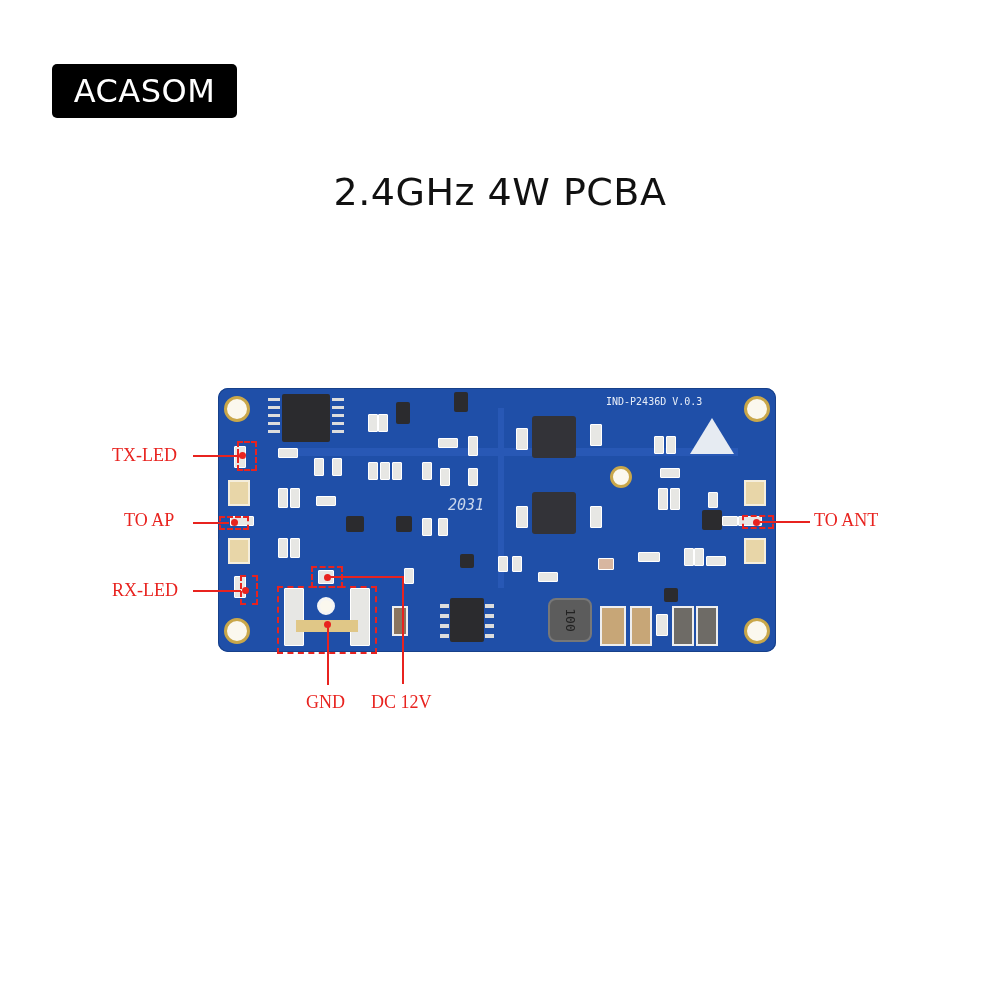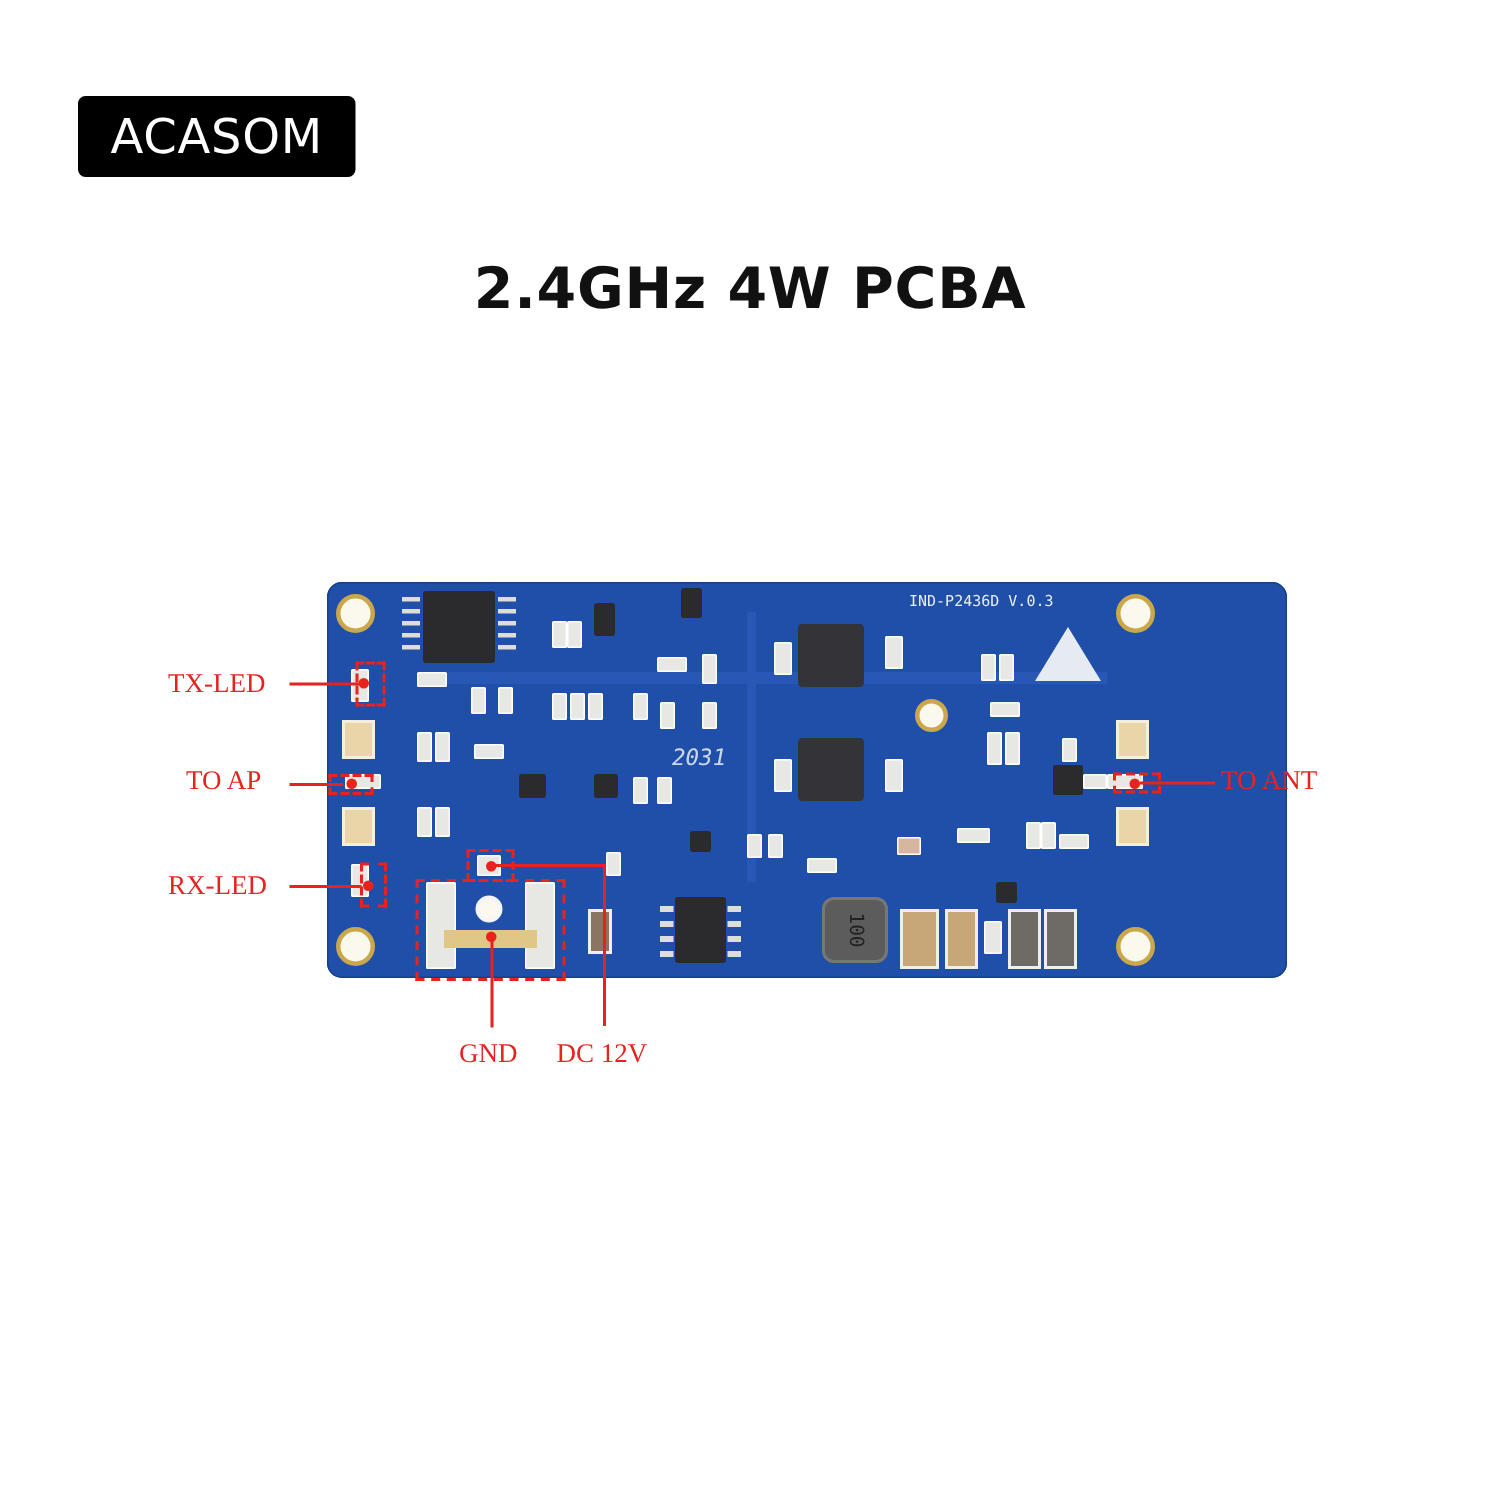--- a/index.html
+++ b/index.html
@@ -1,19 +1,19 @@
 <!DOCTYPE html>
 <html><head>
 <meta charset="utf-8">
 <style>
   html, body { margin:0; padding:0; }
   body { width:1000px; height:1000px; background:#ffffff; position:relative; overflow:hidden; font-family:"DejaVu Sans", sans-serif; }
   .brand { position:absolute; left:52px; top:64px; width:185px; height:54px; background:#000; border-radius:5px; color:#fff; font-family:"DejaVu Sans", sans-serif; font-size:32px; line-height:54px; text-align:center; letter-spacing:0.5px; }
-  .title { position:absolute; left:0; width:1000px; top:170px; text-align:center; font-family:"DejaVu Sans", sans-serif; font-weight:bold; font-size:38px; color:#111; letter-spacing:0.5px; }
-  .board { position:absolute; left:218px; top:388px; width:640px; height:264px; background:#1f4fa8; border-radius:10px; overflow:hidden; box-shadow: inset 0 0 0 1px #17408a; }
+  .title { position:absolute; left:0; width:1000px; top:170px; text-align:center; font-family:"DejaVu Sans", sans-serif; font-weight:normal; font-size:38px; color:#111; letter-spacing:0.5px; }
+  .board { position:absolute; left:218px; top:388px; width:558px; height:264px; background:#1f4fa8; border-radius:10px; overflow:hidden; box-shadow: inset 0 0 0 1px #17408a; }
   .board .trace { position:absolute; background:#2858b5; }
   .hole { position:absolute; width:26px; height:26px; border-radius:50%; background:#fbf8ee; border:3px solid #c9a74a; box-sizing:border-box; }
   .smd { position:absolute; background:#e7e7e4; border:1px solid #fff; border-radius:1px; }
   .ic { position:absolute; background:#2b2b2e; border-radius:2px; }
   .ic .pin { position:absolute; background:#ddd; }
   .qfn { position:absolute; background:#333338; border-radius:3px; color:#bbb; font-size:5px; text-align:center; line-height:7px; padding-top:8px; box-sizing:border-box; }
   .cap-big { position:absolute; background:#c7a677; border:2px solid #eee; box-sizing:border-box; }
   .cap-grey { position:absolute; background:#6e6b66; border:2px solid #eee; box-sizing:border-box; }
   .inductor { position:absolute; background:#5c5c5c; border-radius:8px; border:2px solid #777; box-sizing:border-box; color:#222; font-family:"DejaVu Sans Mono", monospace; font-size:13px; text-align:center; transform-origin:center; }
   .conn { position:absolute; width:22px; height:26px; background:#e8d6a8; border:2px solid #f5eedc; box-sizing:border-box; }

